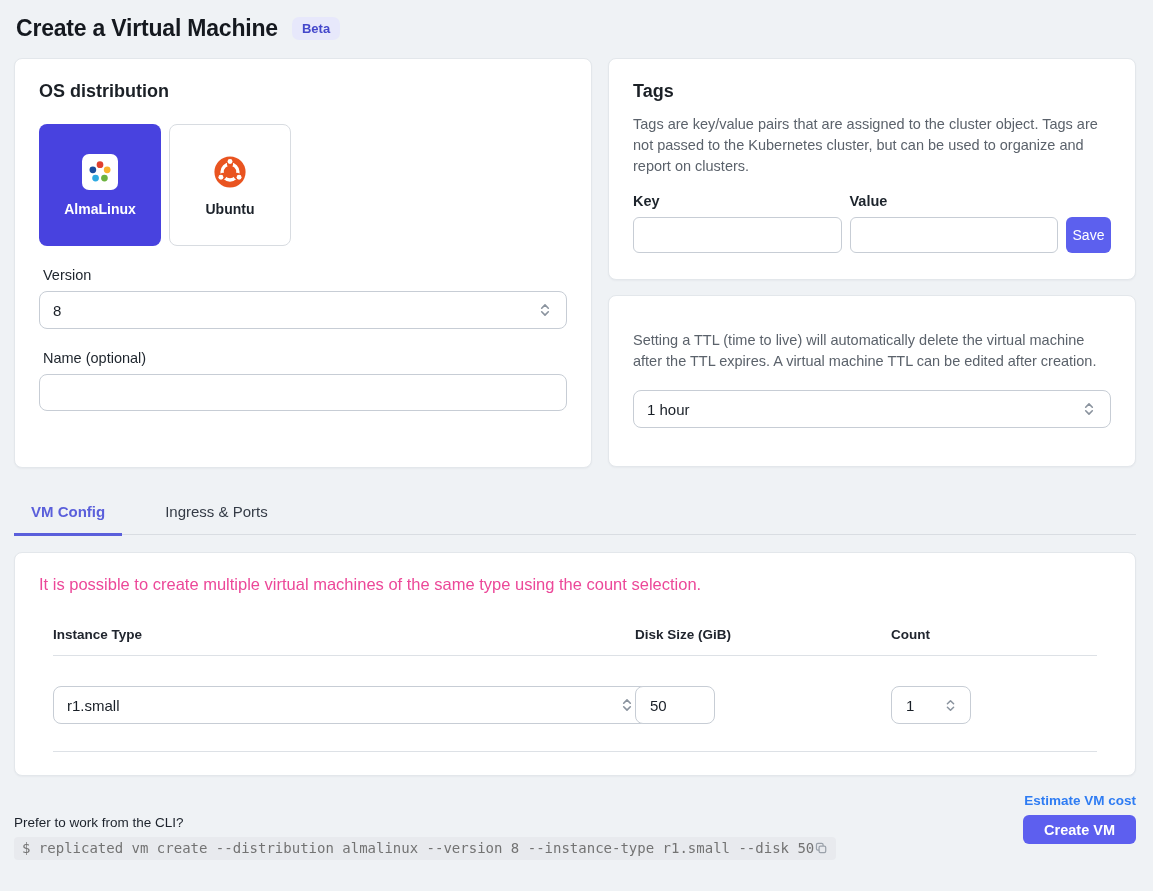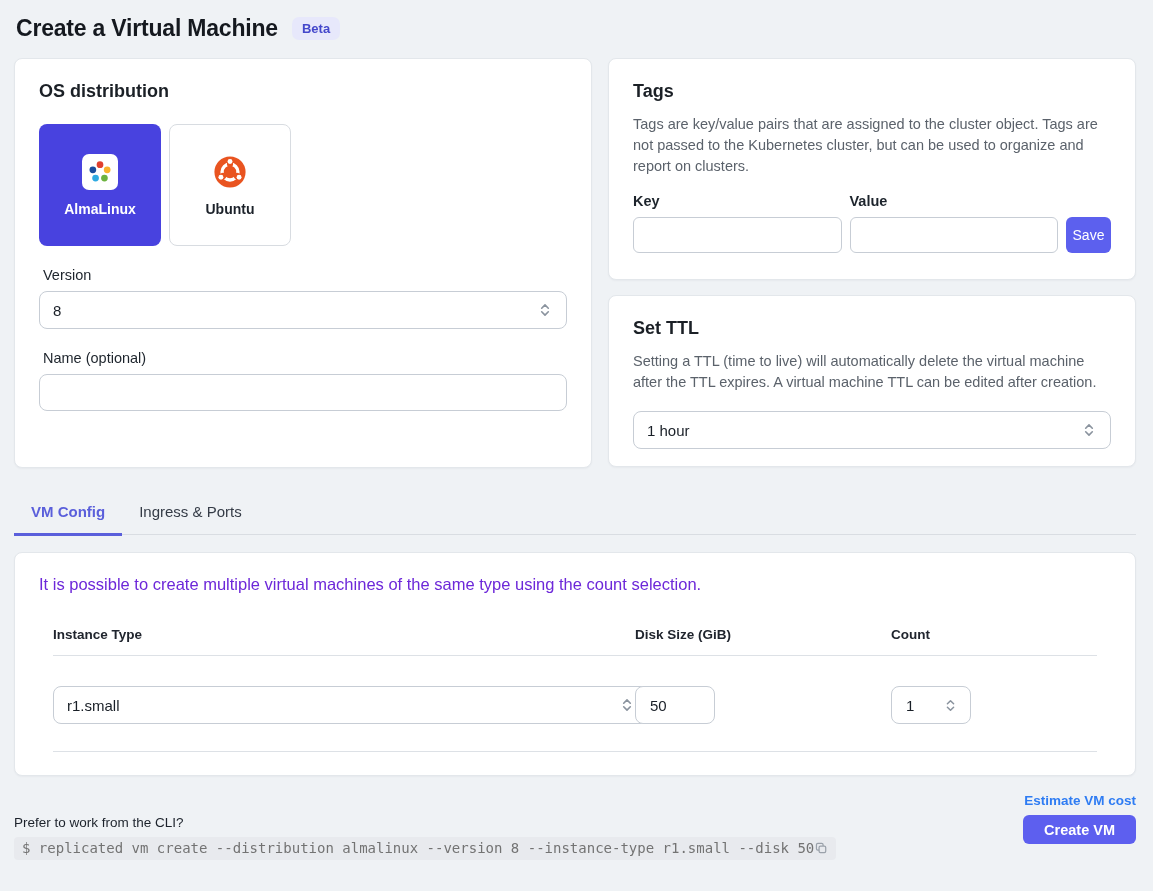--- a/index.html
+++ b/index.html
@@ -65,28 +65,28 @@
   .tag-input { height:36px; border-radius:6px; }
   .save-btn {
     width:45px; height:36px; background:#5c60ee; color:#fff; border:none; border-radius:6px;
     font-size:14px; font-family:"Liberation Sans",sans-serif; cursor:pointer; flex:0 0 auto;
   }
 
   
   .ttl-select { margin-top:18px; }
 
   
-  .tabs { display:flex; margin-top:26px; border-bottom:1px solid #d9dde2; padding:0; }
+  .tabs { display:flex; gap:26px; margin-top:26px; border-bottom:1px solid #d9dde2; padding:0; }
   .tab { font-size:15px; padding:9px 17px 13px; cursor:pointer; }
   .tab.active { color:#5a5fdb; font-weight:700; border-bottom:3px solid #5a5fdb; margin-bottom:-2px; }
   .tab.inactive { color:#343b46; }
 
   
   .vm-card { margin-top:17px; height:224px; padding:22px 24px; }
-  .vm-intro { font-size:16.5px; color:#6d28d9; }
+  .vm-intro { font-size:16.5px; color:#ec4899; }
   .vm-table { padding:0 14px; margin-top:33px; }
   .vm-head, .vm-row { display:grid; grid-template-columns:582px 256px 1fr; align-items:center; }
   .vm-head span { font-size:13.5px; font-weight:700; color:#20252e; }
   .divider { height:1px; background:#dde1e6; margin:0 0; }
   .head-divider { margin-top:13px; }
   .vm-row { padding:30px 0 27px; }
   .instance-select { width:596px; height:38px; }
   .disk-input {
     width:80px; height:38px; border:1px solid #c7cdd5; border-radius:8px;
     font-size:15px; padding:0 14px; color:#191f27; font-family:"Liberation Sans",sans-serif;
@@ -187,21 +187,20 @@
           </div>
           <div class="tag-field">
             <div class="field-label">Value</div>
             <input class="text-input tag-input" type="text" value="" style="">
           </div>
           <button class="save-btn">Save</button>
         </div>
       </div>
 
       <div class="card ttl-card">
-        <div class="card-title">Set TTL</div>
         <div class="card-desc">Setting a TTL (time to live) will automatically delete the virtual machine after the TTL expires. A virtual machine TTL can be edited after creation.</div>
         <div class="select-box ttl-select">
           <span>1 hour</span>
           <svg class="chev" width="16" height="16" viewBox="0 0 16 16" fill="none" stroke="#8a939e" stroke-width="1.6" stroke-linecap="round" stroke-linejoin="round">
               <path d="M4.7 6.2 8 2.9l3.3 3.3"></path>
               <path d="M4.7 9.8 8 13.1l3.3-3.3"></path>
             </svg>
         </div>
       </div>
 

